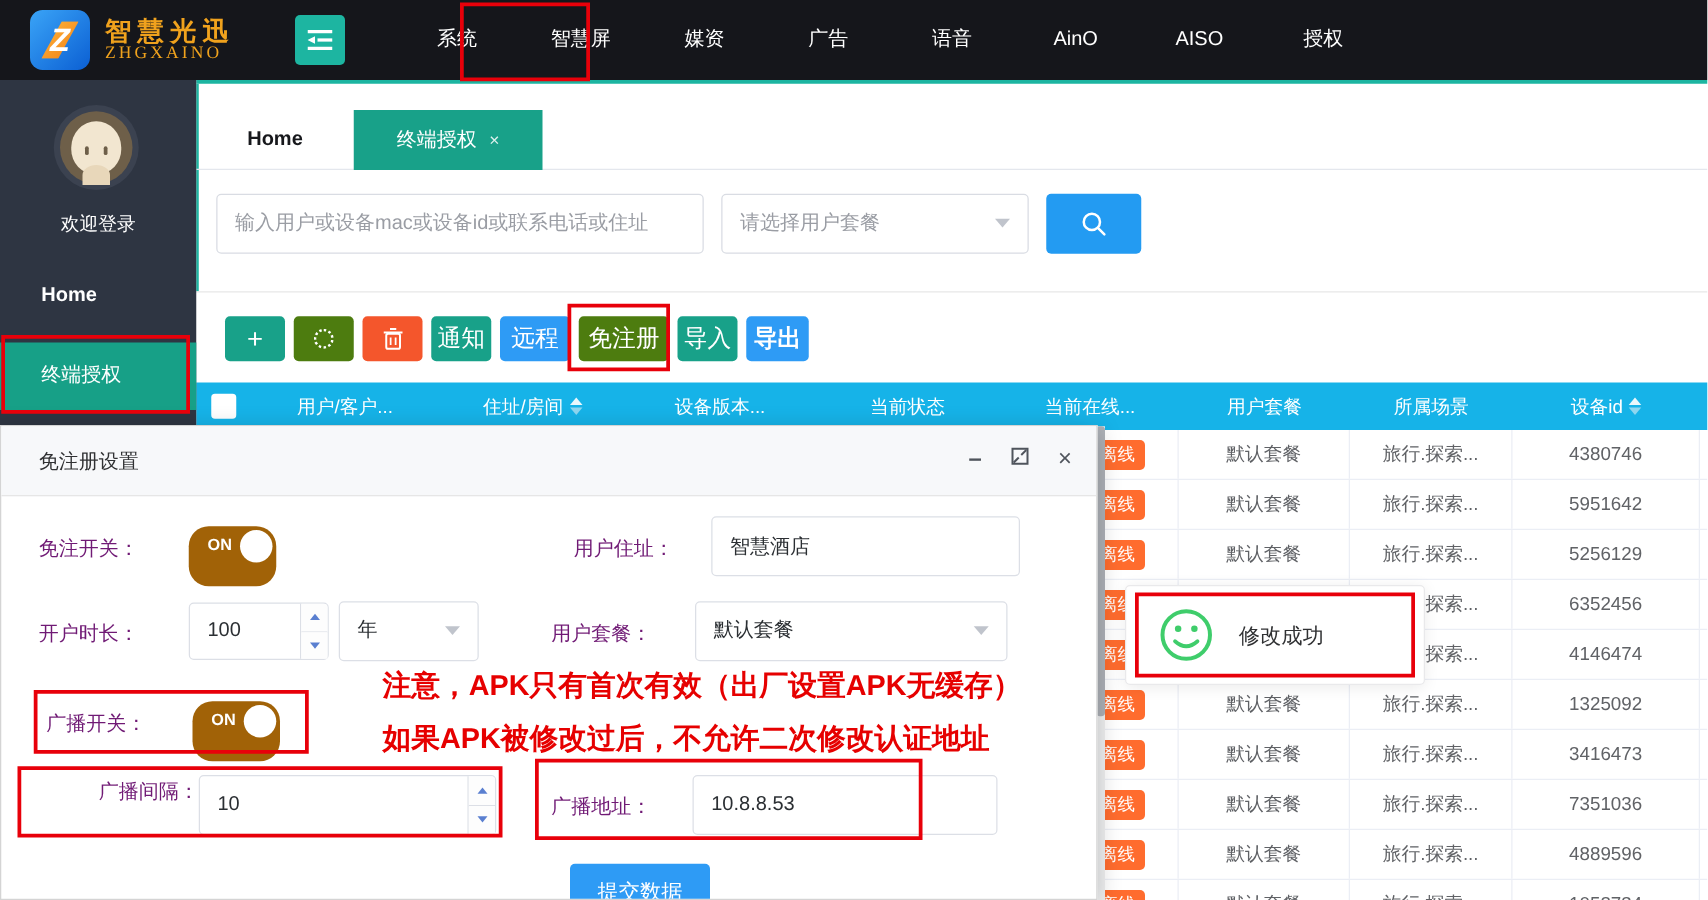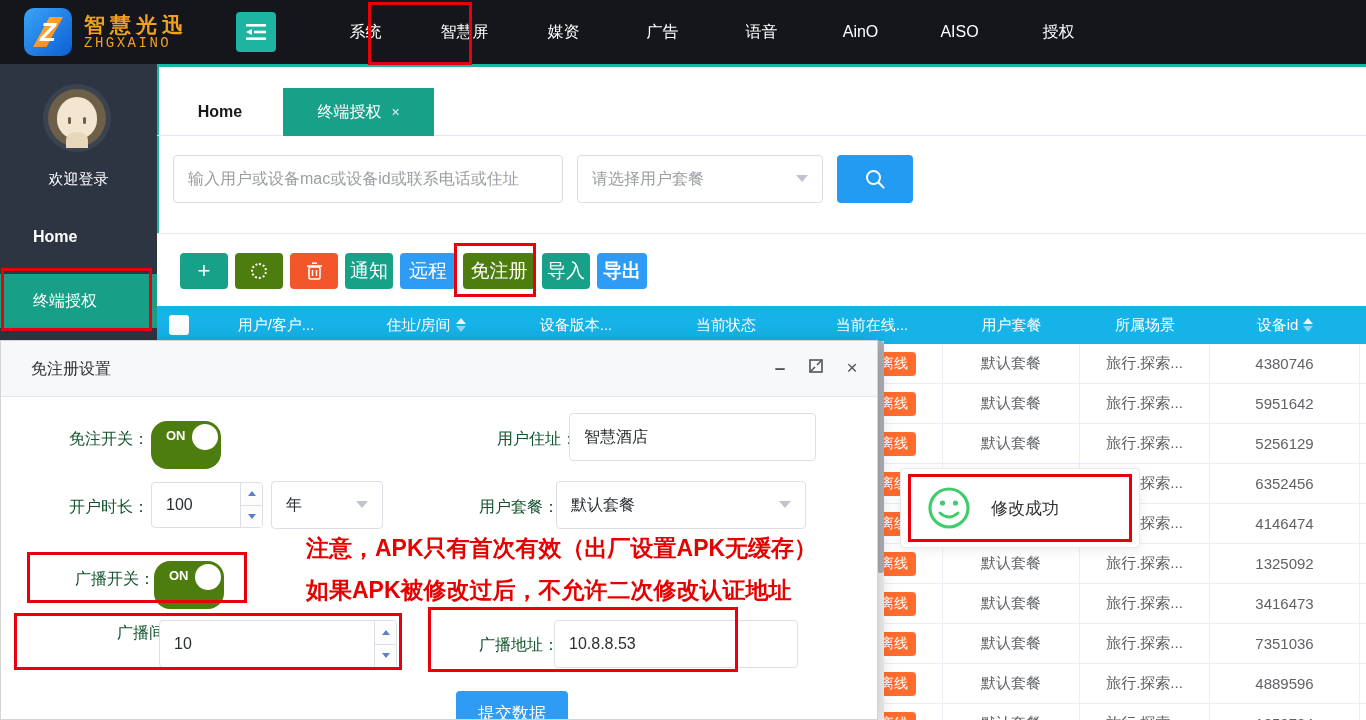--- a/index.html
+++ b/index.html
@@ -6,21 +6,21 @@
   html,body { width:1366px; height:720px; overflow:hidden; }
   body { position:relative; font-family:"Liberation Sans","DejaVu Sans",sans-serif; background:#fff; }
 
   
   .topbar { position:absolute; left:0; top:0; width:1366px; height:64px; background:#15161b; display:flex; align-items:center; z-index:5; }
   .logo-ico { width:48px; height:48px; margin-left:24px; border-radius:10px; background:linear-gradient(135deg,#3aa4f7 0%,#0b5fd3 100%); position:relative; overflow:hidden; flex:none; }
   .logo-ico .slash { position:absolute; left:9px; top:9px; width:30px; height:30px; background:linear-gradient(135deg,#ffb63c,#f07f16); clip-path:polygon(55% 0,100% 0,45% 100%,0 100%); }
   .logo-ico .zchar { position:absolute; left:9px; top:7px; width:30px; height:34px; color:#fff; font-weight:bold; font-size:26px; line-height:34px; text-align:center; font-style:italic; }
   .brand { margin-left:12px; color:#f0a21d; line-height:1.05; }
   .brand .cn { font-size:21px; font-weight:bold; letter-spacing:5px; font-family:"Liberation Serif","DejaVu Serif",serif; }
-  .brand .en { font-size:14px; letter-spacing:2.5px; font-family:Liberation Mono, monospace; }
+  .brand .en { font-size:14px; letter-spacing:2.5px; font-family:Liberation Serif, serif; }
   .menu-toggle { width:40px; height:40px; background:#1db5a1; border-radius:4px; margin-left:48px; display:flex; align-items:center; justify-content:center; flex:none; cursor:pointer; }
   .topnav { display:flex; margin-left:40px; }
   .topnav .nav-item { width:99px; text-align:center; color:#fff; font-size:16px; line-height:64px; cursor:pointer; }
   
   .sidebar { position:absolute; left:0; top:64px; width:157px; height:656px; background:#2e3542; z-index:4; }
   .avatar { position:absolute; left:43px; top:20px; width:68px; height:68px; border-radius:50%; background:#3b4250; overflow:hidden; }
   .avatar .ring { position:absolute; left:5px; top:5px; width:58px; height:58px; border-radius:50%; background:#6e5f49; }
   .avatar .face { position:absolute; left:14px; top:13px; width:40px; height:42px; border-radius:50% 50% 46% 46%; background:#f2e6d0; }
   .avatar .eye { position:absolute; width:3px; height:7px; background:#6e5f49; border-radius:2px; top:33px; }
   .avatar .bib { position:absolute; left:23px; top:48px; width:22px; height:16px; border-radius:50% 50% 0 0; background:#e8d7ba; }
@@ -64,22 +64,22 @@
   .vscroll .thumb { position:absolute; left:0; top:0; width:7px; height:232px; background:#aeb2b8; border-radius:3px; cursor:pointer; }
   
   .toast { position:absolute; left:900px; top:468px; width:240px; height:80px; background:#fff; border:1px solid #e9e9eb; border-radius:4px; box-shadow:0 2px 12px rgba(0,0,0,.08); z-index:10; display:flex; align-items:center; }
   .toast .msg { font-size:17px; color:#303133; margin-left:20px; }
   
   .modal { position:absolute; left:0; top:340px; width:878px; height:380px; background:#fff; border:1px solid #d4d4d4; box-shadow:0 4px 18px rgba(0,0,0,.22); z-index:20; overflow:hidden; }
   .m-head { position:absolute; left:0; top:0; width:100%; height:56px; background:#f7f8fa; border-bottom:1px solid #e6e6e6;padding-left:21px; }
   .m-title { position:absolute; left:30px; top:18px; font-size:16px; color:#303133; }
   .m-ctl { position:absolute; top:14px; width:26px; height:26px; color:#4f545c; font-size:19px; line-height:26px; text-align:center; cursor:pointer; }
   .m-min{left:766px; font-weight:bold;} .m-max{left:802px;} .m-close{left:838px;}
-  .m-label { position:absolute; font-size:16px; color:#14532d;margin-left:38px; }
-  .toggle { position:absolute; width:70px; height:48px; background:#4d7c0f; border-radius:16px; cursor:pointer; }
+  .m-label { position:absolute; font-size:16px; color:#701a75; }
+  .toggle { position:absolute; width:70px; height:48px; background:#a16207; border-radius:16px; cursor:pointer; }
   .toggle .t-on { position:absolute; left:15px; top:7px; color:#fff; font-size:13px; font-weight:bold; }
   .toggle .knob { position:absolute; right:3px; top:3px; width:26px; height:26px; border-radius:50%; background:#fff; }
   .m-input { position:absolute; height:48px; border:1px solid #dcdfe6; border-radius:4px; font-size:16px; color:#2b2f33; padding:0 14px; font-family:inherit; }
   .m-select { position:absolute; height:48px; border:1px solid #dcdfe6; border-radius:4px; font-size:16px; color:#2b2f33; line-height:46px; padding:0 14px; cursor:pointer; background:#fff; }
   .num-wrap { position:absolute; height:46px; }
   .num-wrap input { width:100%; height:100%; border:1px solid #dcdfe6; border-radius:4px; font-size:16px; color:#2b2f33; padding:0 30px 0 14px; font-family:inherit; }
   .spinner { position:absolute; right:1px; top:1px; bottom:1px; width:22px; border-left:1px solid #dcdfe6; display:flex; flex-direction:column; }
   .spinner span { flex:1; display:flex; align-items:center; justify-content:center; background:#fdfdfd; cursor:pointer; }
   .spinner span:first-child { border-bottom:1px solid #dcdfe6; border-radius:0 3px 0 0; }
   .spinner i { width:0; height:0; border-left:4px solid transparent; border-right:4px solid transparent; }

